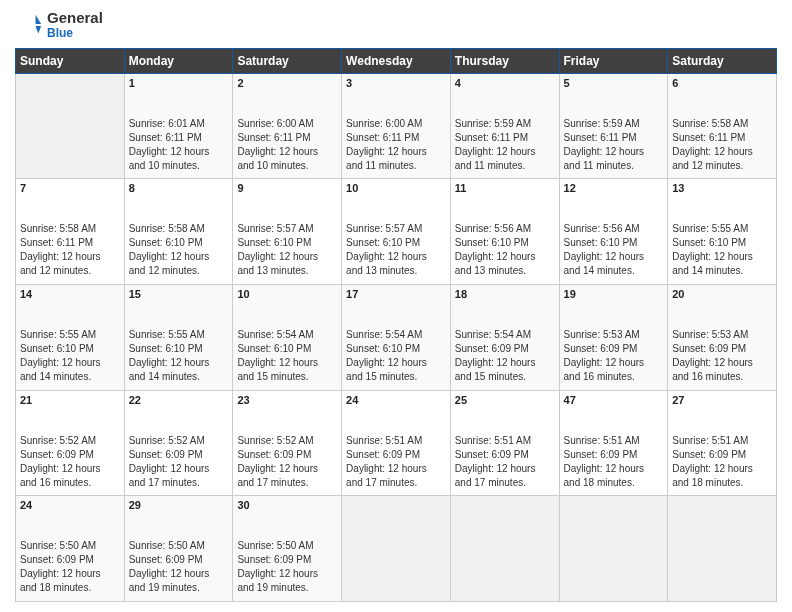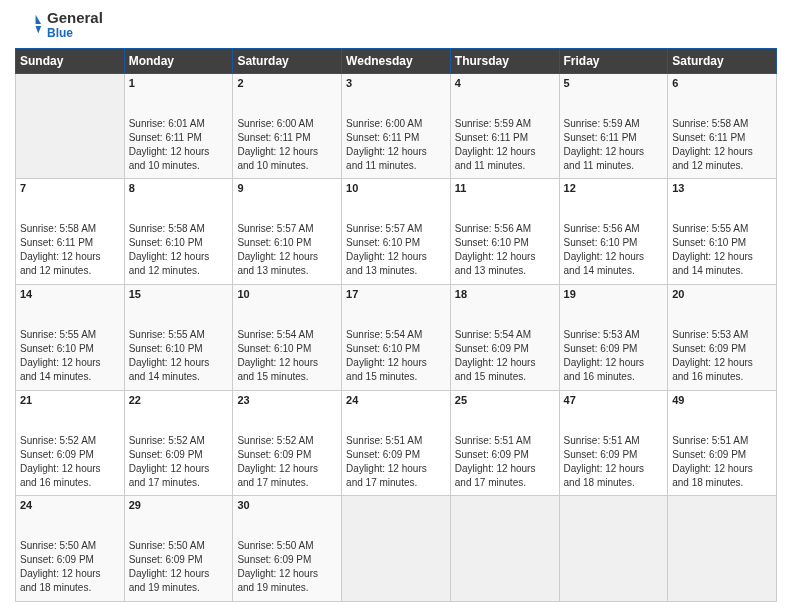--- a/index.html
+++ b/index.html
@@ -245,21 +245,21 @@
           </td>
           <td>
             <span class="day-number">25</span>
             <div class="day-info">Sunrise: 5:51 AM<br>Sunset: 6:09 PM<br>Daylight: 12 hours and 17 minutes.</div>
           </td>
           <td>
             <span class="day-number">47</span>
             <div class="day-info">Sunrise: 5:51 AM<br>Sunset: 6:09 PM<br>Daylight: 12 hours and 18 minutes.</div>
           </td>
           <td>
-            <span class="day-number">49</span>
+            <span class="day-number">27</span>
             <div class="day-info">Sunrise: 5:51 AM<br>Sunset: 6:09 PM<br>Daylight: 12 hours and 18 minutes.</div>
           </td>
         </tr>
         <tr>
           <td>
             <span class="day-number">24</span>
             <div class="day-info">Sunrise: 5:50 AM<br>Sunset: 6:09 PM<br>Daylight: 12 hours and 18 minutes.</div>
           </td>
           <td>
             <span class="day-number">29</span>

